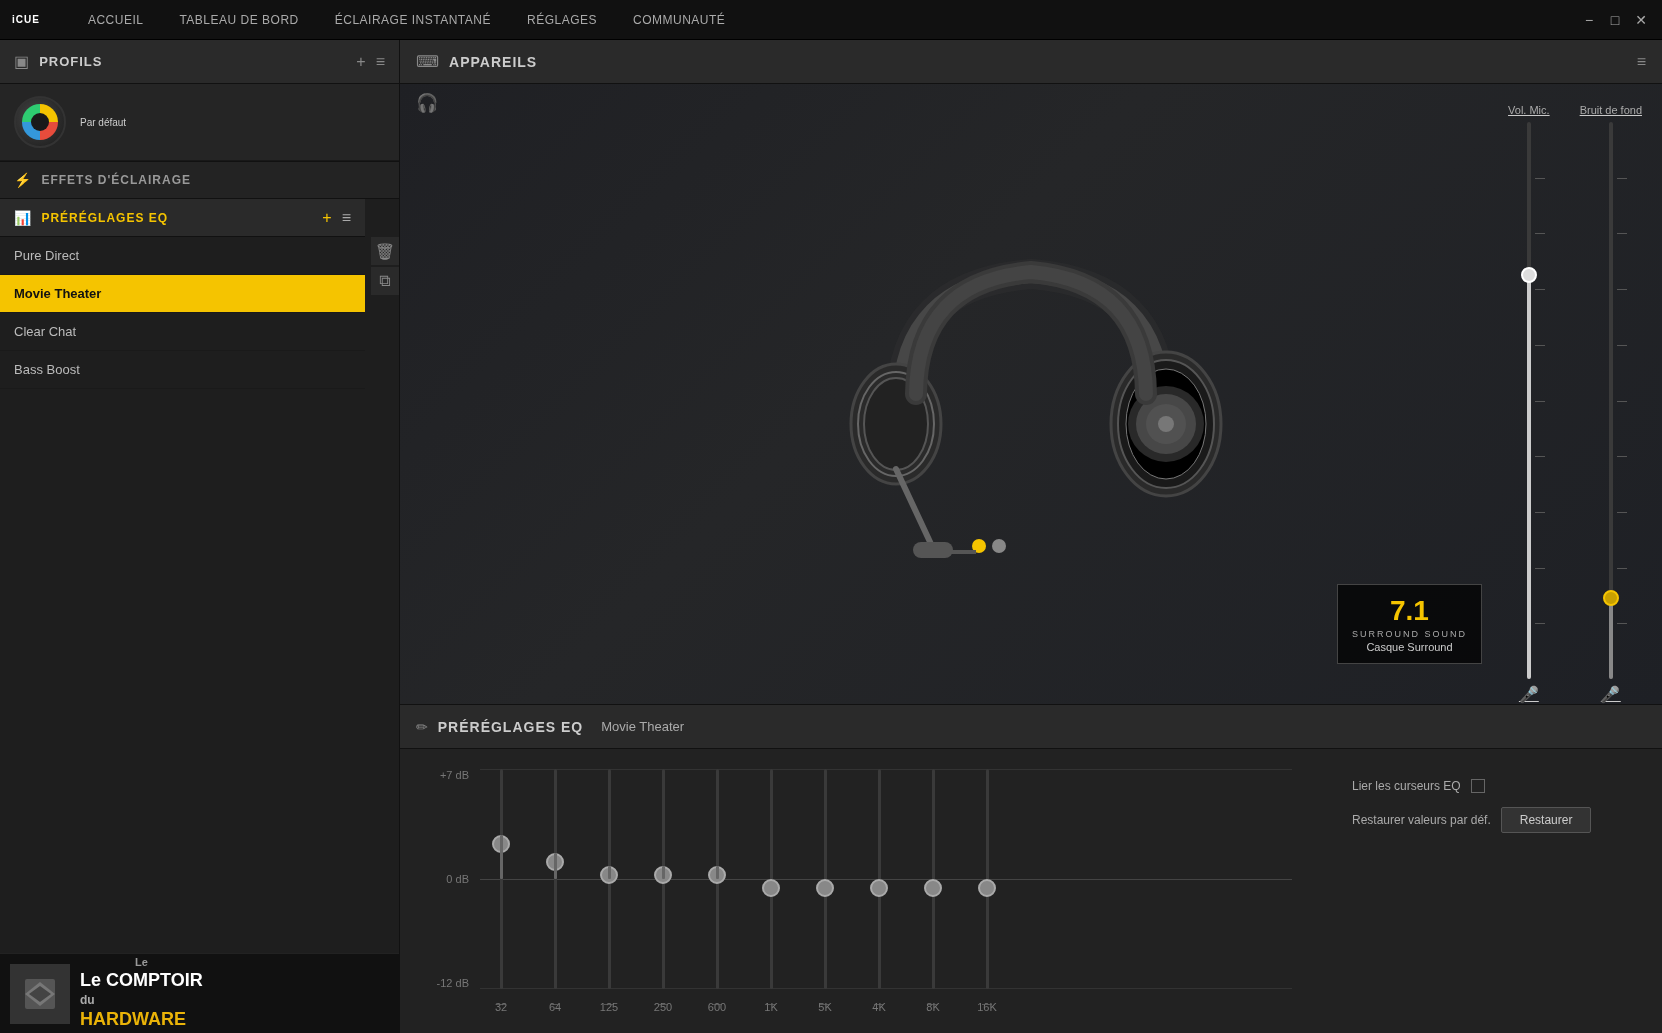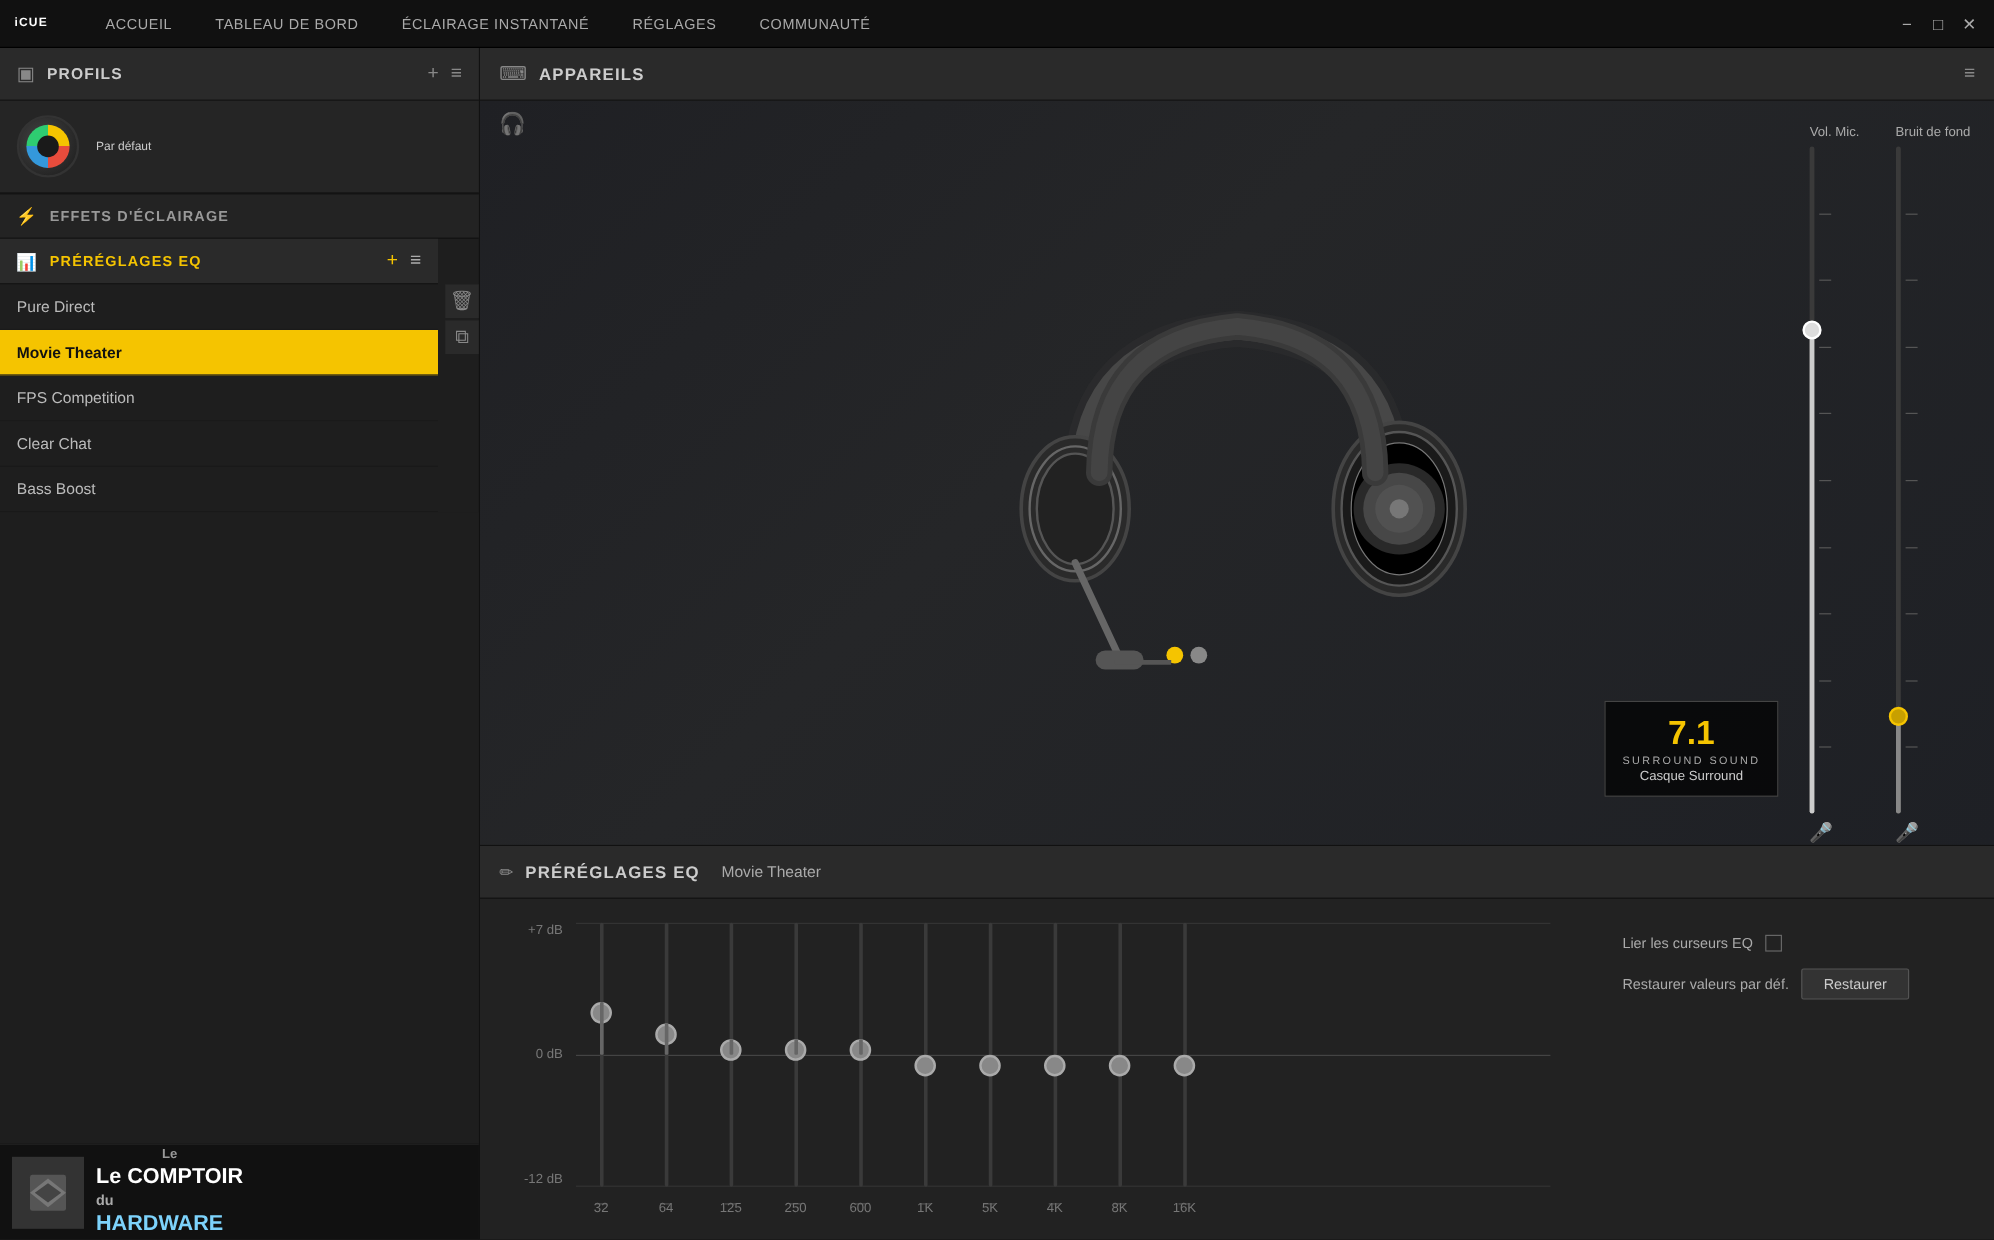--- a/index.html
+++ b/index.html
@@ -339,22 +339,24 @@
       top: 0;
       bottom: 0;
       display: flex;
       gap: 30px;
       align-items: flex-start;
       padding-top: 20px;
     }
     .vol-slider-group {
       display: flex;
       flex-direction: column;
+      align-items: center;
       gap: 6px;
       height: 100%;
+      text-decoration: underline;
     }
     .vol-slider-label {
       color: #aaa;
       font-size: 11px;
       white-space: nowrap;
     }
     .vol-slider-track {
       flex: 1;
       width: 4px;
       background: #3a3a3a;
@@ -583,23 +585,20 @@
         </div>
 
         <div class="preset-list">
           <div class="preset-item">
             <span>Pure Direct</span>
           </div>
           <div class="preset-item active">
             <span>Movie Theater</span>
           </div>
           <div class="preset-item">
-            <span>FPS Competition</span>
-          </div>
-          <div class="preset-item">
             <span>Clear Chat</span>
           </div>
           <div class="preset-item">
             <span>Bass Boost</span>
           </div>
         </div>
       </div>
 
       <div class="eq-sidebar-actions">
         <button class="eq-sidebar-btn" style="background:#2a2a2a;border:none;color:#888;cursor:pointer;padding:4px 8px;margin-top:38px;font-size:16px;">🗑</button>
@@ -614,21 +613,21 @@
         <svg width="40" height="40" viewBox="0 0 40 40">
           <rect x="5" y="5" width="30" height="30" fill="#555" rx="2"></rect>
           <polygon points="20,8 35,20 20,32 5,20" fill="#777"></polygon>
           <polygon points="20,12 31,20 20,28 9,20" fill="#444"></polygon>
         </svg>
       </div>
       <div class="sidebar-logo-text">
         <div style="font-size:11px;color:#999;text-align:center;">Le</div>
         <div style="font-size:18px;font-weight:bold;color:#fff;">Le COMPTOIR</div>
         <div style="font-size:12px;color:#aaa;">du</div>
-        <div style="font-size:18px;font-weight:bold;color:#7dd3fc;">HARDWARE</div>
+        <div style="font-size:18px;font-weight:bold;color:#eab308;">HARDWARE</div>
       </div>
     </div>
 
   </div>
 
   <div class="right-panel">
 
     <div class="devices-header">
       <span class="devices-icon">⌨</span>
       <span class="devices-title">APPAREILS</span>

